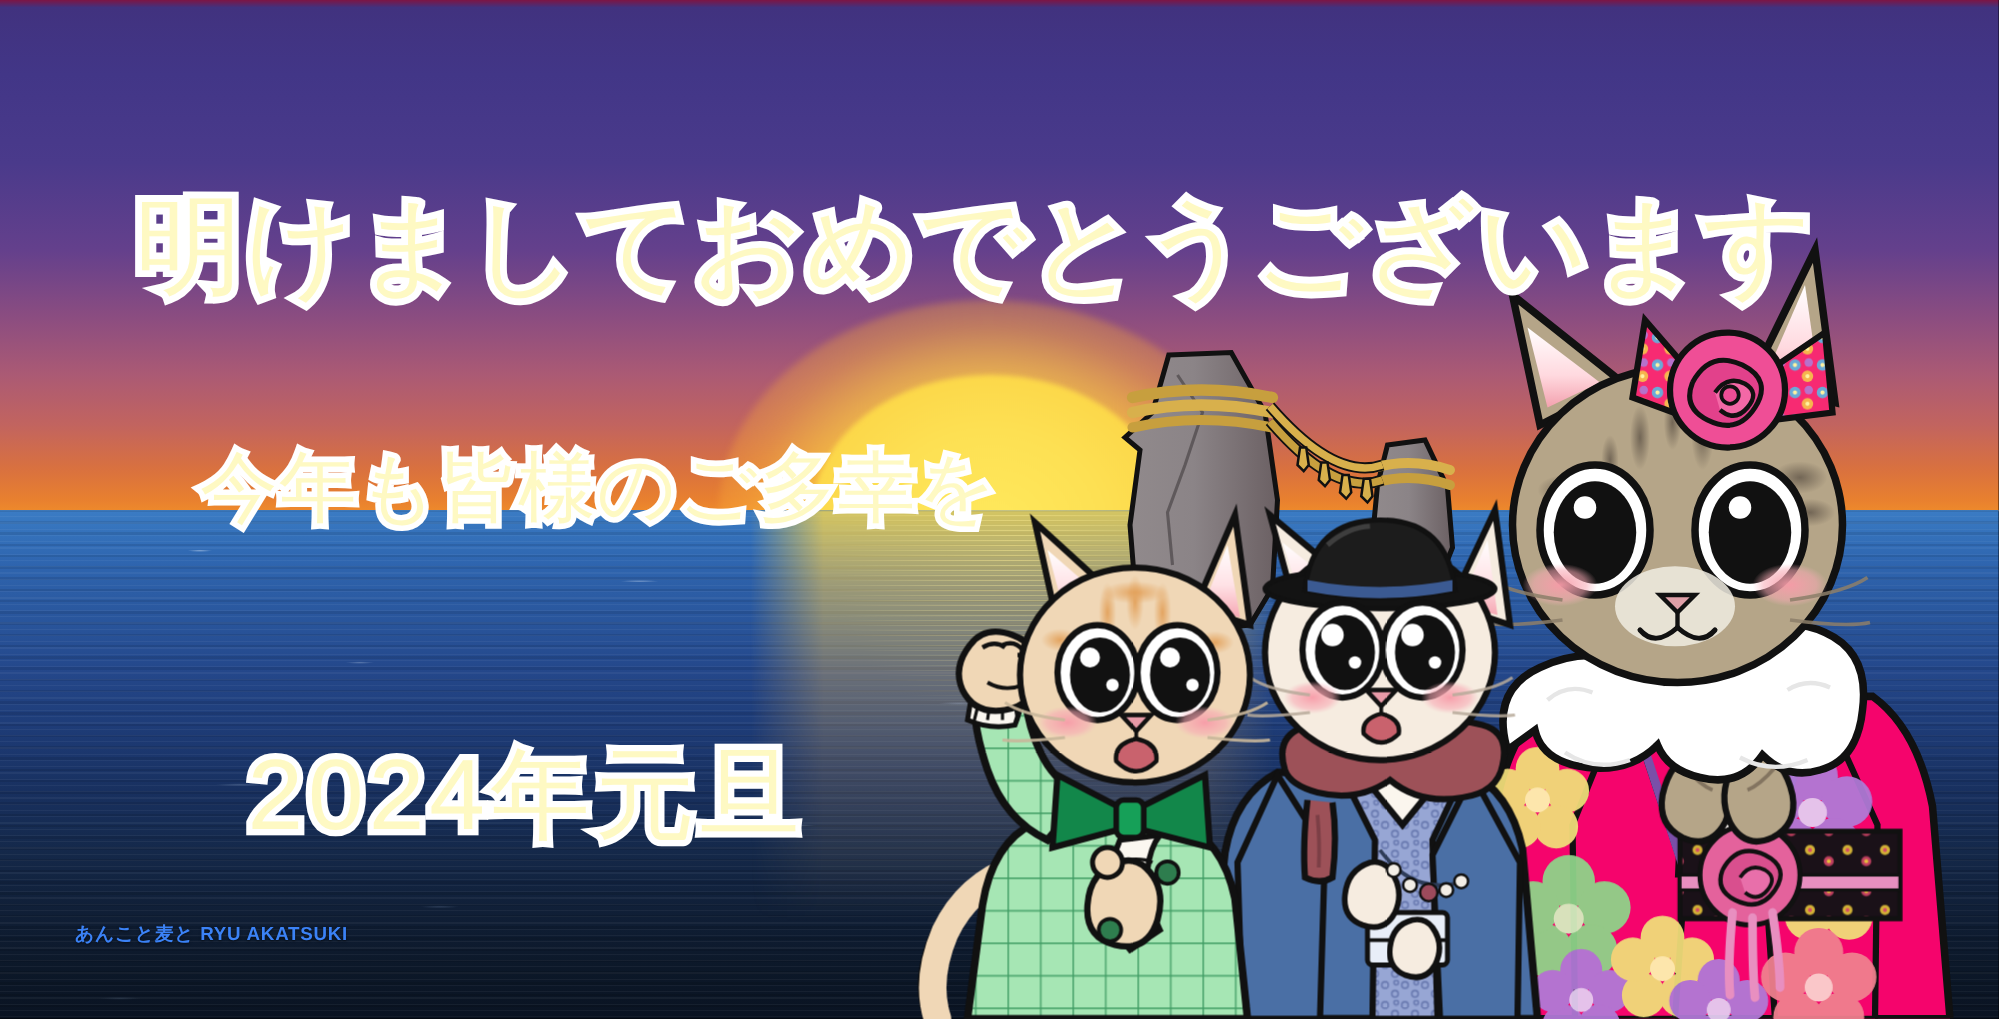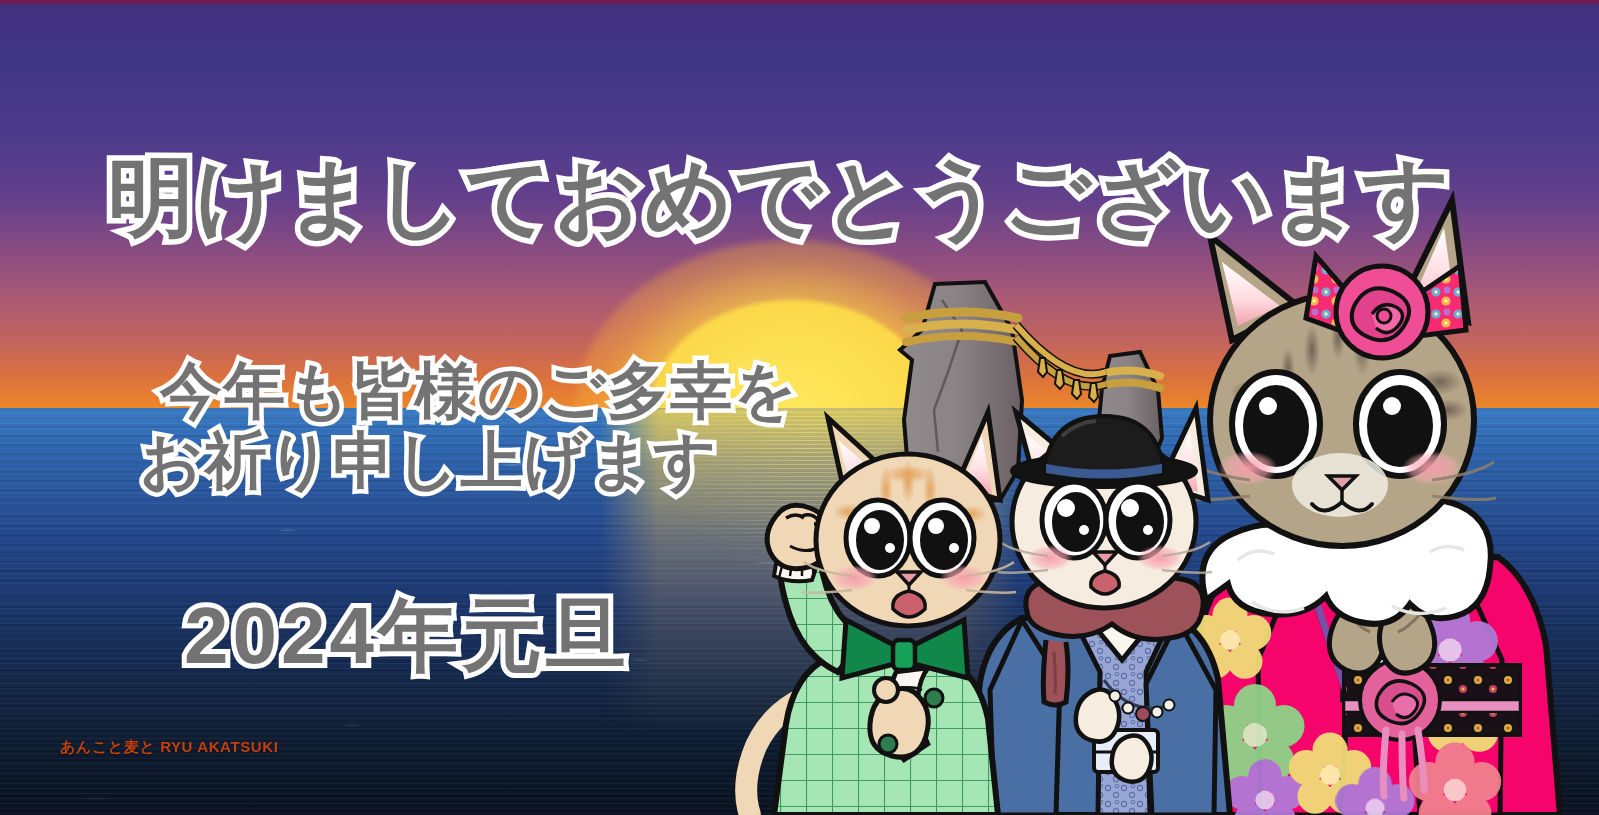--- a/index.html
+++ b/index.html
@@ -109,38 +109,38 @@
         rgba(255,240,150,.55) 0px, rgba(255,240,150,.55) 1px,
         rgba(255,255,255,0) 1px, rgba(255,255,255,0) 4px);
     -webkit-mask-image:radial-gradient(ellipse 46% 62% at 50% 10%, #000 0%, transparent 78%);
     mask-image:radial-gradient(ellipse 46% 62% at 50% 10%, #000 0%, transparent 78%);
     opacity:.8;
   }
 
   
   .jp {
     position:absolute;
-    color:#737373;
-    font-weight:bold;
+    color:#fef9c3;
+    font-weight:normal;
     line-height:1.06;
     white-space:nowrap;
     letter-spacing:.02em;
     -webkit-text-stroke:9px #fff;
     paint-order:stroke fill;
     text-shadow:
       0 0 2px #fff, 0 0 3px #fff;
   }
   #title-main { left:108px; top:152px; font-size:86px; -webkit-text-stroke-width:11px; }
   #wish-l1    { left:160px; top:358px; font-size:62px; -webkit-text-stroke-width:9px; }
   #wish-l2    { left:140px; top:428px; font-size:62px; -webkit-text-stroke-width:9px; }
-  #year-text  { left:184px; top:594px; font-size:80px; -webkit-text-stroke-width:10px; letter-spacing:.05em;}
+  #year-text  { left:198px; top:594px; font-size:80px; -webkit-text-stroke-width:10px; letter-spacing:.05em;}
 
   #signature {
     position:absolute; left:60px; top:738px;
-    color:#c2410c; font-size:15px; font-weight:bold;
+    color:#3b82f6; font-size:15px; font-weight:bold;
     letter-spacing:.04em; white-space:nowrap;
     text-shadow:0 1px 2px rgba(0,0,0,.6);
   }
 
   
   #art { position:absolute; left:0; top:0; width:1599px; height:815px; }
 </style>
 </head>
 <body>
 
@@ -562,17 +562,16 @@
         <path d="M852 576 q-34 -4 -48 -14"></path>
           <path d="M852 590 q-36 4 -50 2"></path>
         <path d="M966 576 q34 -4 48 -14"></path>
           <path d="M966 590 q36 4 50 2"></path>
       </g>
     </g>
   </svg>
 
   <div class="jp" id="title-main">明けましておめでとうございます</div>
   <div class="jp" id="wish-l1">今年も皆様のご多幸を</div>
-  <div class="jp" id="wish-l2">お祈り申し上げます</div>
   <div class="jp" id="year-text">2024年元旦</div>
   <div id="signature">あんこと麦と RYU AKATSUKI</div>
 
 </div>
 
 </body></html>

